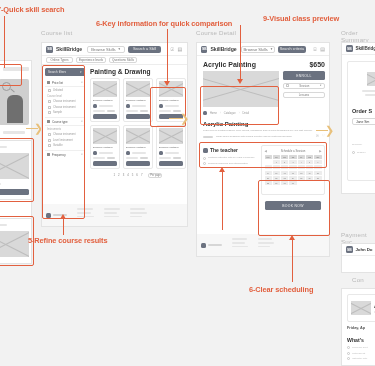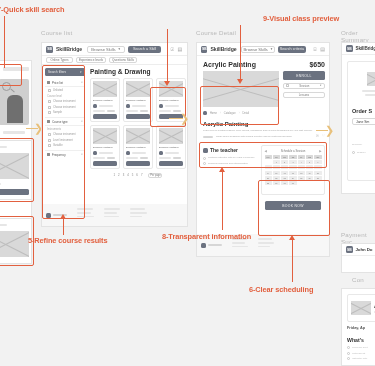--- a/index.html
+++ b/index.html
@@ -569,32 +569,32 @@
         <span class="chk" style="border-radius:50%;"></span>
         <span style="font-size:2.4px;color:#bbb;">Instructor note</span>
       </div>
     </div>
   </div>
 
   <span class="anno" style="left:-3px; top:5px;">7-Quick skill search</span>
   <div class="anno-line vline" style="left:4px; top:16px; height:52px;"></div>
   <div class="hlbox" style="left:-18px; top:64px; width:40px; height:22px;"></div>
 
+  <span class="anno" style="left:96px; top:19px;">6-Key information for quick comparison</span>
   <div class="anno-line vline" style="left:167px; top:29px; height:52px;"></div>
   <div class="arrowhead ah-down" style="left:163.5px; top:81px;"></div>
 
   <span class="anno" style="left:263px; top:14px;">9-Visual class preview</span>
   <div class="anno-line vline" style="left:240px; top:25px; height:54px;"></div>
   <div class="arrowhead ah-down" style="left:236.5px; top:79px;"></div>
 
   <span class="anno" style="left:28px; top:236px;">5-Refine course results</span>
   <div class="anno-line vline" style="left:63px; top:219px; height:16px;"></div>
   <div class="arrowhead ah-up" style="left:59.5px; top:214px;"></div>
 
-  <span class="anno" style="left:162px; top:232px;">8-Transparent information</span>
   <div class="anno-line vline" style="left:222px; top:172px; height:58px;"></div>
   <div class="arrowhead ah-up" style="left:218.5px; top:167px;"></div>
 
   <span class="anno" style="left:249px; top:285px;">6-Clear scheduling</span>
   <div class="anno-line vline" style="left:292px; top:240px; height:42px;"></div>
   <div class="arrowhead ah-up" style="left:288.5px; top:235px;"></div>
 
 </div>
 
 </body></html>

